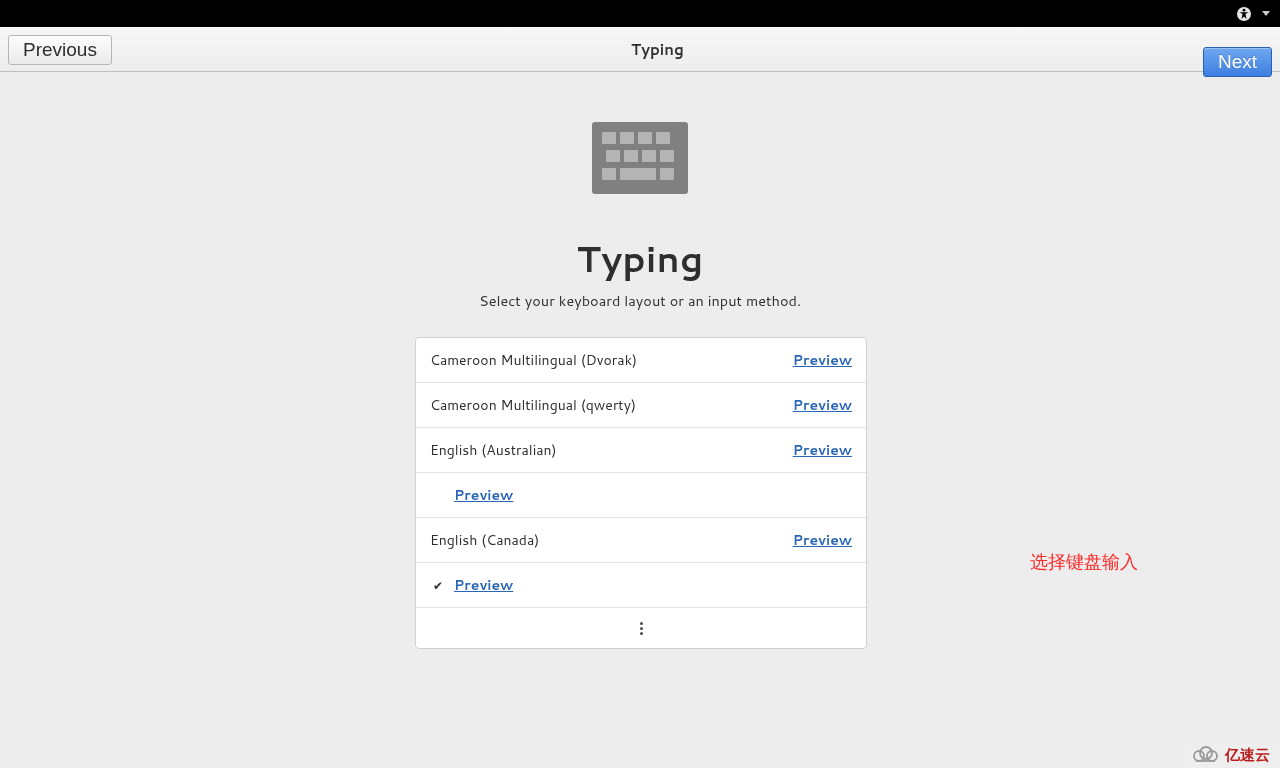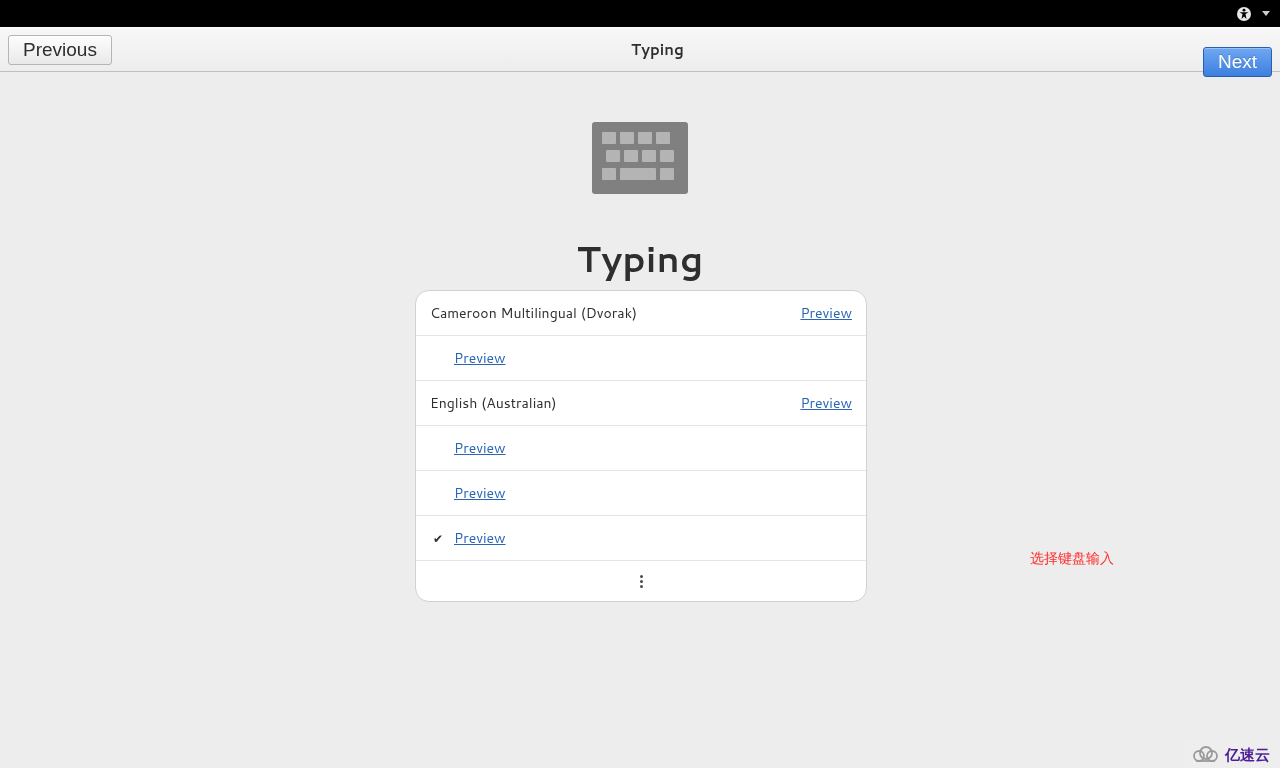--- a/index.html
+++ b/index.html
@@ -117,21 +117,21 @@
   .page-subtitle {
     font-size: 14.5px;
     color: #323232;
     margin-bottom: 26px;
   }
 
   .listbox {
     width: 450px;
     background: #fff;
     border: 1px solid #d1d1d1;
-    border-radius: 14px;
+    border-radius: 4px;
     text-align: left;
   }
   .listrow {
     height: 44px;
     padding: 0 14px;
     border-bottom: 1px solid #e4e4e4;
     display: flex;
     align-items: center;
     font-size: 14px;
     color: #2e2e2e;
@@ -144,20 +144,21 @@
     font-size: 12px;
     color: #2e2e2e;
     margin-right: 8px;
     text-align: center;
   }
   .listrow .preview {
     color: #2a66b6;
     text-decoration: underline;
     font-size: 14px;
     cursor: pointer;
+    font-weight: bold;
   }
   .listrow-more {
     height: 40px;
     display: flex;
     align-items: center;
     justify-content: center;
     cursor: pointer;
   }
   .more-dots {
     display: flex;
@@ -165,31 +166,31 @@
     gap: 2px;
   }
   .more-dots span {
     width: 3px; height: 3px; border-radius: 50%; background: #4a4a4a;
   }
 
   
   .annotation {
     position: absolute;
     color: #ff2a2a;
-    font-size: 14px;
+    font-size: 18px;
     font-family: Liberation Serif, serif;
   }
 
   
   .watermark {
     position: absolute;
     right: 0;
     bottom: 0;
     background: #eeeeee;
-    color: #4c1d95;
+    color: #b91c1c;
     height: 28px;
     padding: 0 10px 0 6px;
     display: flex;
     align-items: center;
     font-size: 15px;
     gap: 6px;
     font-weight: 600;
     border-top-left-radius: 4px;
   }
   .watermark .cloud {
@@ -234,42 +235,45 @@
       <span class="key" style="left:32px; top:28px; width:14px; height:12px;"></span>
       <span class="key" style="left:50px; top:28px; width:14px; height:12px;"></span>
       <span class="key" style="left:68px; top:28px; width:14px; height:12px;"></span>
       
       <span class="key" style="left:10px; top:46px; width:14px; height:12px;"></span>
       <span class="key" style="left:28px; top:46px; width:36px; height:12px;"></span>
       <span class="key" style="left:68px; top:46px; width:14px; height:12px;"></span>
     </div>
 
     <div class="page-heading">Typing</div>
+    <div class="page-subtitle">Select your keyboard layout or an input method.</div>
 
     <div class="listbox" id="layout-list">
 
     <div class="listrow">
           <span class="label">Cameroon Multilingual (Dvorak)</span>
           <span class="check"></span>
           <span class="preview">Preview</span>
         </div>
         <div class="listrow">
+          <span class="label">Cameroon Multilingual (qwerty)</span>
           <span class="check"></span>
           <span class="preview">Preview</span>
         </div>
         <div class="listrow">
           <span class="label">English (Australian)</span>
           <span class="check"></span>
           <span class="preview">Preview</span>
         </div>
         <div class="listrow">
           <span class="check"></span>
           <span class="preview">Preview</span>
         </div>
         <div class="listrow">
+          <span class="label">English (Canada)</span>
           <span class="check"></span>
           <span class="preview">Preview</span>
         </div>
         <div class="listrow">
           <span class="check">✔</span>
           <span class="preview">Preview</span>
         </div>
         <div class="listrow-more">
           <div class="more-dots">
             <span></span>

